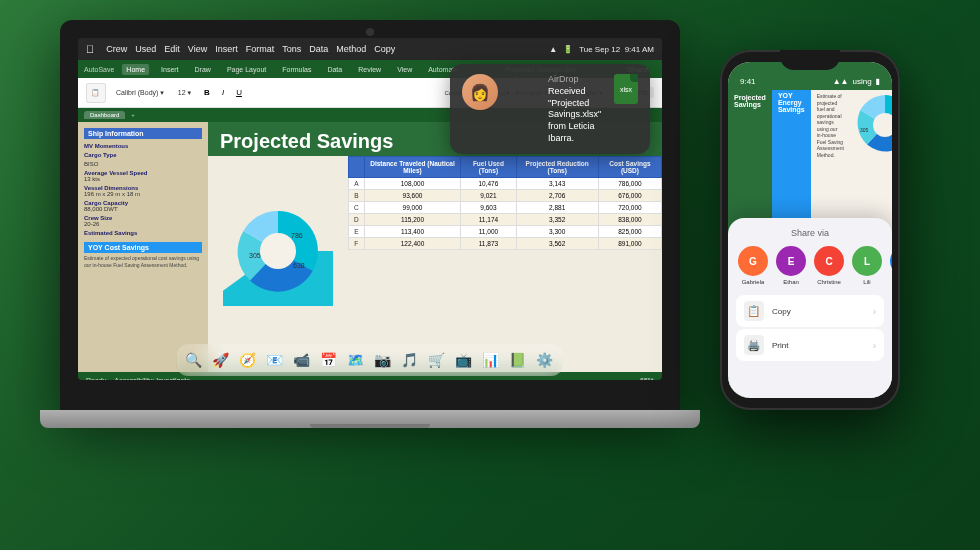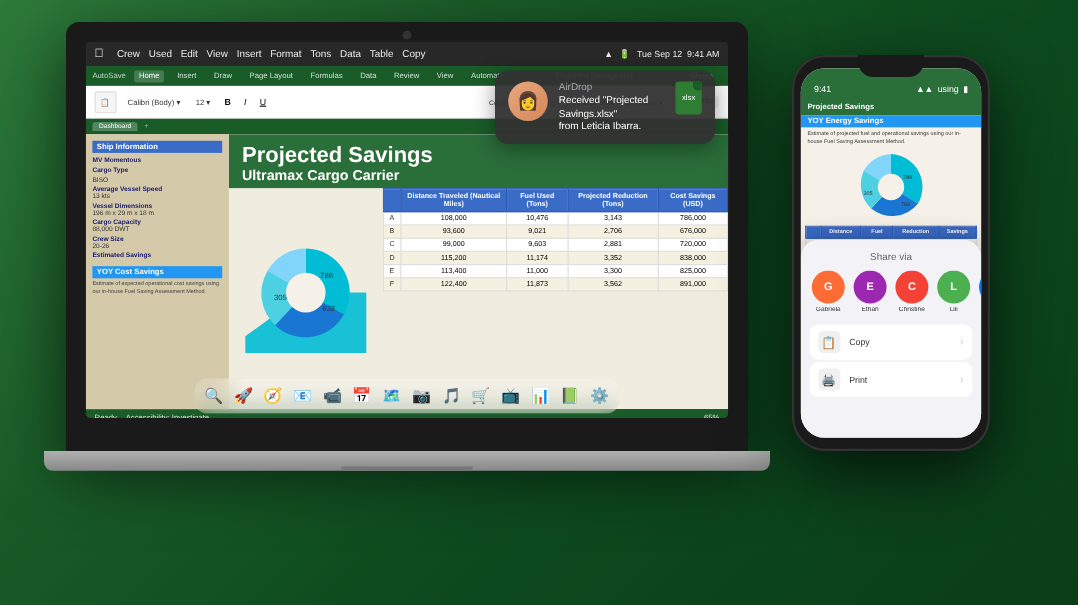--- a/index.html
+++ b/index.html
@@ -130,20 +130,21 @@
       background: linear-gradient(135deg, #e8a87c, #d4875a);
       flex-shrink: 0;
       display: flex;
       align-items: center;
       justify-content: center;
       font-size: 16px;
     }
 
     .airdrop-text {
       flex: 1;
+      margin-left: 40px;
     }
 
     .airdrop-title {
       font-size: 9px;
       color: #aaa;
       margin-bottom: 2px;
     }
 
     .airdrop-body {
       font-size: 9px;
@@ -437,21 +438,21 @@
       display: flex;
       gap: 4px;
       align-items: center;
     }
 
     .iphone-content {
       padding: 8px;
       height: calc(100% - 28px);
       overflow: hidden;
       display: flex;
-      flex-direction: column;
+      flex-direction: row;
     }
 
     .iphone-spreadsheet-header {
       background: #2a6e3a;
       padding: 4px 6px;
       color: white;
       font-size: 7px;
       font-weight: bold;
       border-radius: 4px 4px 0 0;
     }
@@ -624,21 +625,21 @@
         <span class="apple-logo"></span>
         <div class="menu-items">
           <span>Crew</span>
           <span>Used</span>
           <span>Edit</span>
           <span>View</span>
           <span>Insert</span>
           <span>Format</span>
           <span>Tons</span>
           <span>Data</span>
-          <span>Table</span>
+          <span>Method</span>
           <span>Copy</span>
         </div>
         <div class="menu-right">
           <span>▲</span>
           <span>🔋</span>
           <span>Tue Sep 12&nbsp;&nbsp;9:41 AM</span>
         </div>
       </div>
 
       <div class="airdrop-notification">
@@ -724,21 +725,20 @@
           </div>
 
           <div class="yoy-header" style="margin-top:6px;">YOY Cost Savings</div>
           <div style="font-size:5px;color:#444;margin-top:2px;line-height:1.3;">Estimate of expected operational cost savings using our in-house Fuel Saving Assessment Method.</div>
         </div>
 
         <div class="excel-main">
 
           <div class="spreadsheet-header">
             <div class="proj-title">Projected Savings</div>
-            <div class="proj-subtitle">Ultramax Cargo Carrier</div>
           </div>
 
           <div class="spreadsheet-body">
 
             <div class="chart-area">
               <svg width="110" height="110" viewBox="0 0 110 110">
 
                 <circle cx="55" cy="55" r="40" fill="none" stroke="#00bcd4" stroke-width="80" stroke-dasharray="100.5 150.8" stroke-dashoffset="0" opacity="0.9"></circle>
 
                 <path d="M55,55 L55,15 A40,40 0 0,1 89.6,75 Z" fill="#00bcd4"></path>

